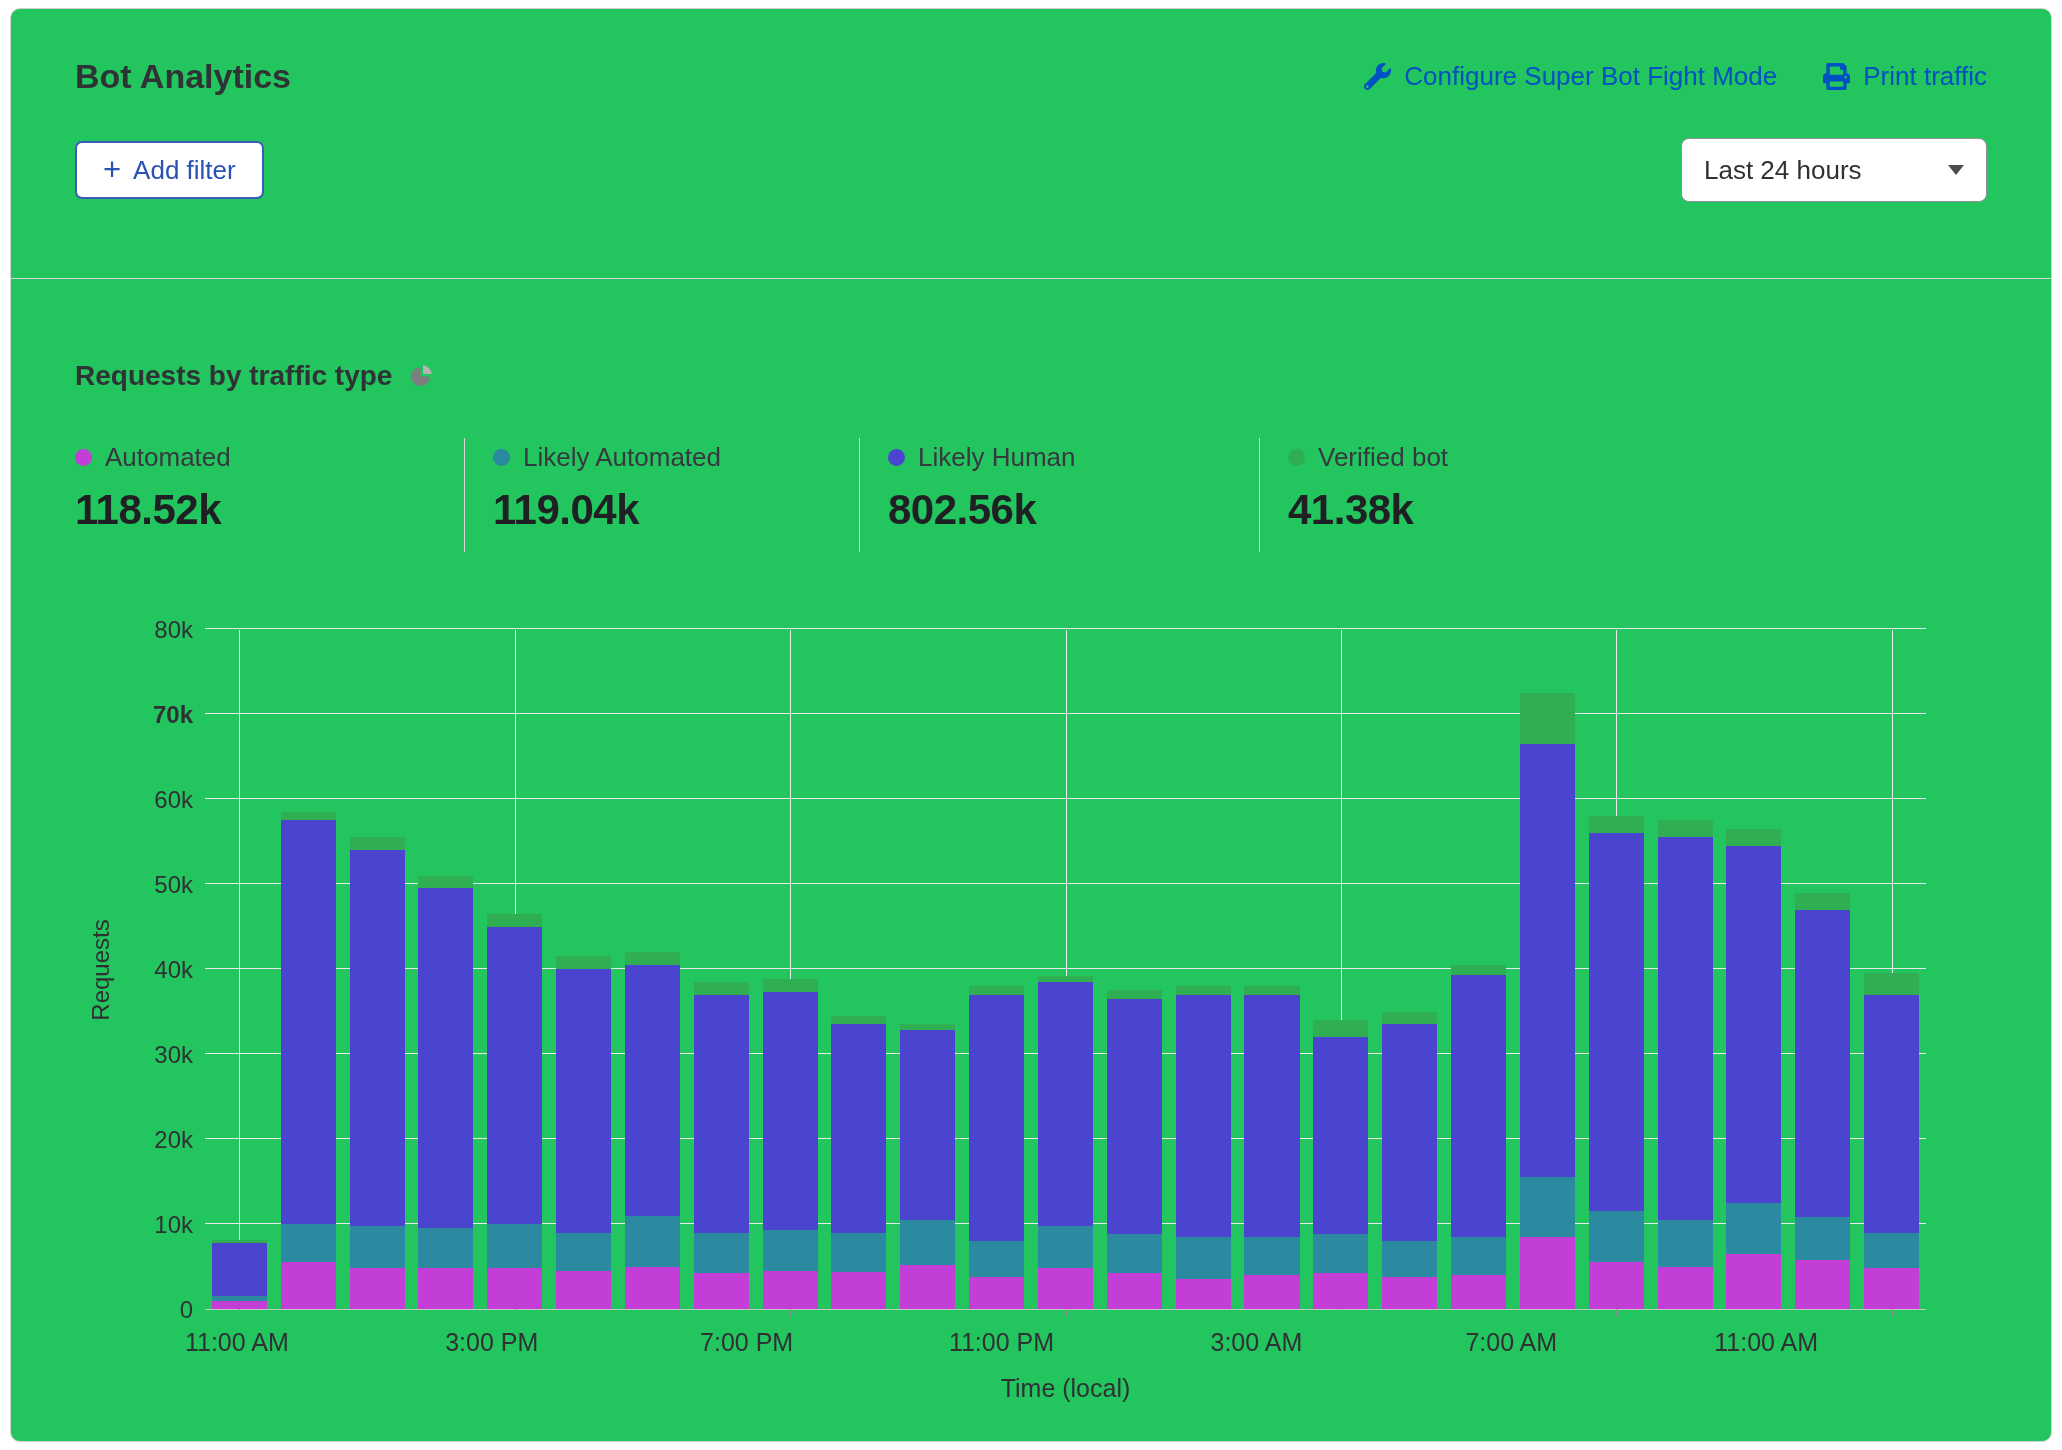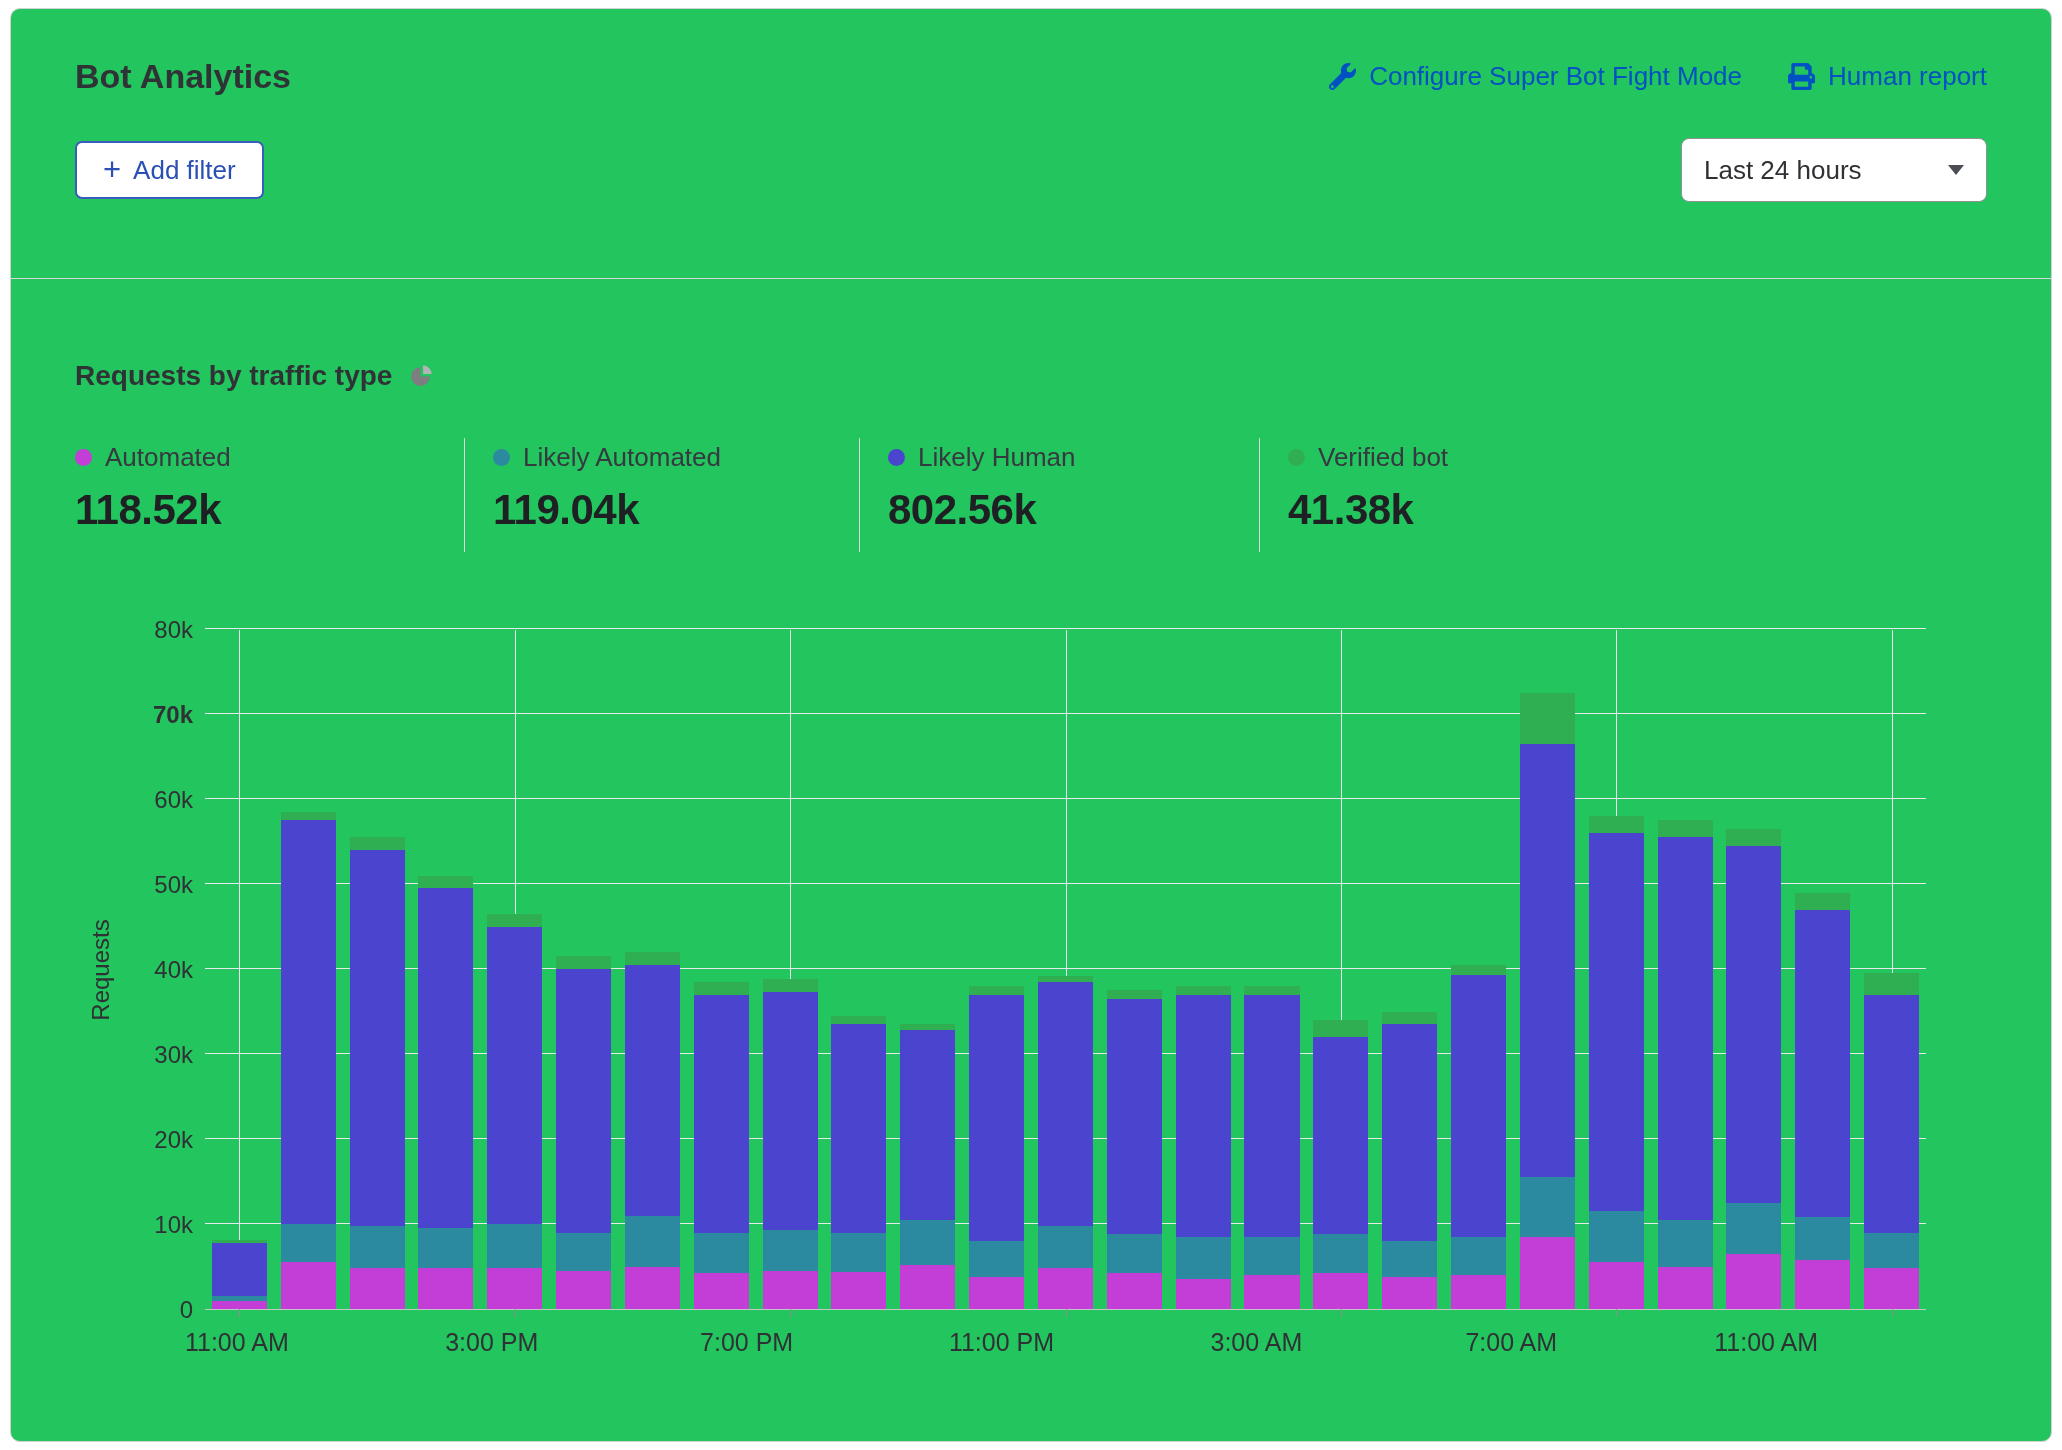--- a/index.html
+++ b/index.html
@@ -77,21 +77,21 @@
         <a class="link">
           <svg viewBox="0 0 512 512">
               <path d="M507.73 109.1c-2.24-9.03-13.54-12.09-20.12-5.51l-74.36 74.36-67.88-11.31-11.31-67.88 74.36-74.36c6.62-6.62 3.43-17.9-5.66-20.16-47.38-11.74-99.55.91-136.58 37.93-39.64 39.64-50.55 97.1-34.05 147.2L18.74 402.76c-24.99 24.99-24.99 65.51 0 90.5 24.99 24.99 65.51 24.99 90.5 0l213.21-213.21c50.12 16.71 107.47 5.68 147.37-34.22 37.07-37.07 49.7-89.32 37.91-136.73zM64 472c-13.25 0-24-10.75-24-24 0-13.26 10.75-24 24-24s24 10.74 24 24c0 13.25-10.75 24-24 24z"></path>
             </svg>
           <span>Configure Super Bot Fight Mode</span>
         </a>
         <a class="link">
           <svg viewBox="0 0 512 512">
               <path d="M448 192V77.25c0-8.49-3.37-16.62-9.37-22.63L393.37 9.37c-6-6-14.14-9.37-22.63-9.37H96C78.33 0 64 14.33 64 32v160c-35.35 0-64 28.65-64 64v112c0 8.84 7.16 16 16 16h48v96c0 17.67 14.33 32 32 32h320c17.67 0 32-14.33 32-32v-96h48c8.84 0 16-7.16 16-16V256c0-35.35-28.65-64-64-64zm-64 256H128v-96h256v96zm0-224H128V64h192v48c0 8.84 7.16 16 16 16h48v96zm48 72c-13.25 0-24-10.75-24-24 0-13.25 10.75-24 24-24s24 10.75 24 24c0 13.25-10.75 24-24 24z"></path>
             </svg>
-          <span>Human report</span>
+          <span>Print traffic</span>
         </a>
       </div>
     </div>
     <div class="filter-row">
       <button class="add-filter">
         <span class="plus">+</span>
         <span>Add filter</span>
       </button>
       <div class="select">
         <span>Last 24 hours</span>
@@ -381,16 +381,17 @@
         </div>
       <div class="xlabels">
           <div class="xlab" style="left: 2%;">11:00 AM</div>
           <div class="xlab" style="left: 18%;">3:00 PM</div>
           <div class="xlab" style="left: 34%;">7:00 PM</div>
           <div class="xlab" style="left: 50%;">11:00 PM</div>
           <div class="xlab" style="left: 66%;">3:00 AM</div>
           <div class="xlab" style="left: 82%;">7:00 AM</div>
           <div class="xlab" style="left: 98%;">11:00 AM</div>
         </div>
+      <div class="x-axis-title">Time (local)</div>
     </div>
   </div>
 
 </div>
 
 </body></html>

